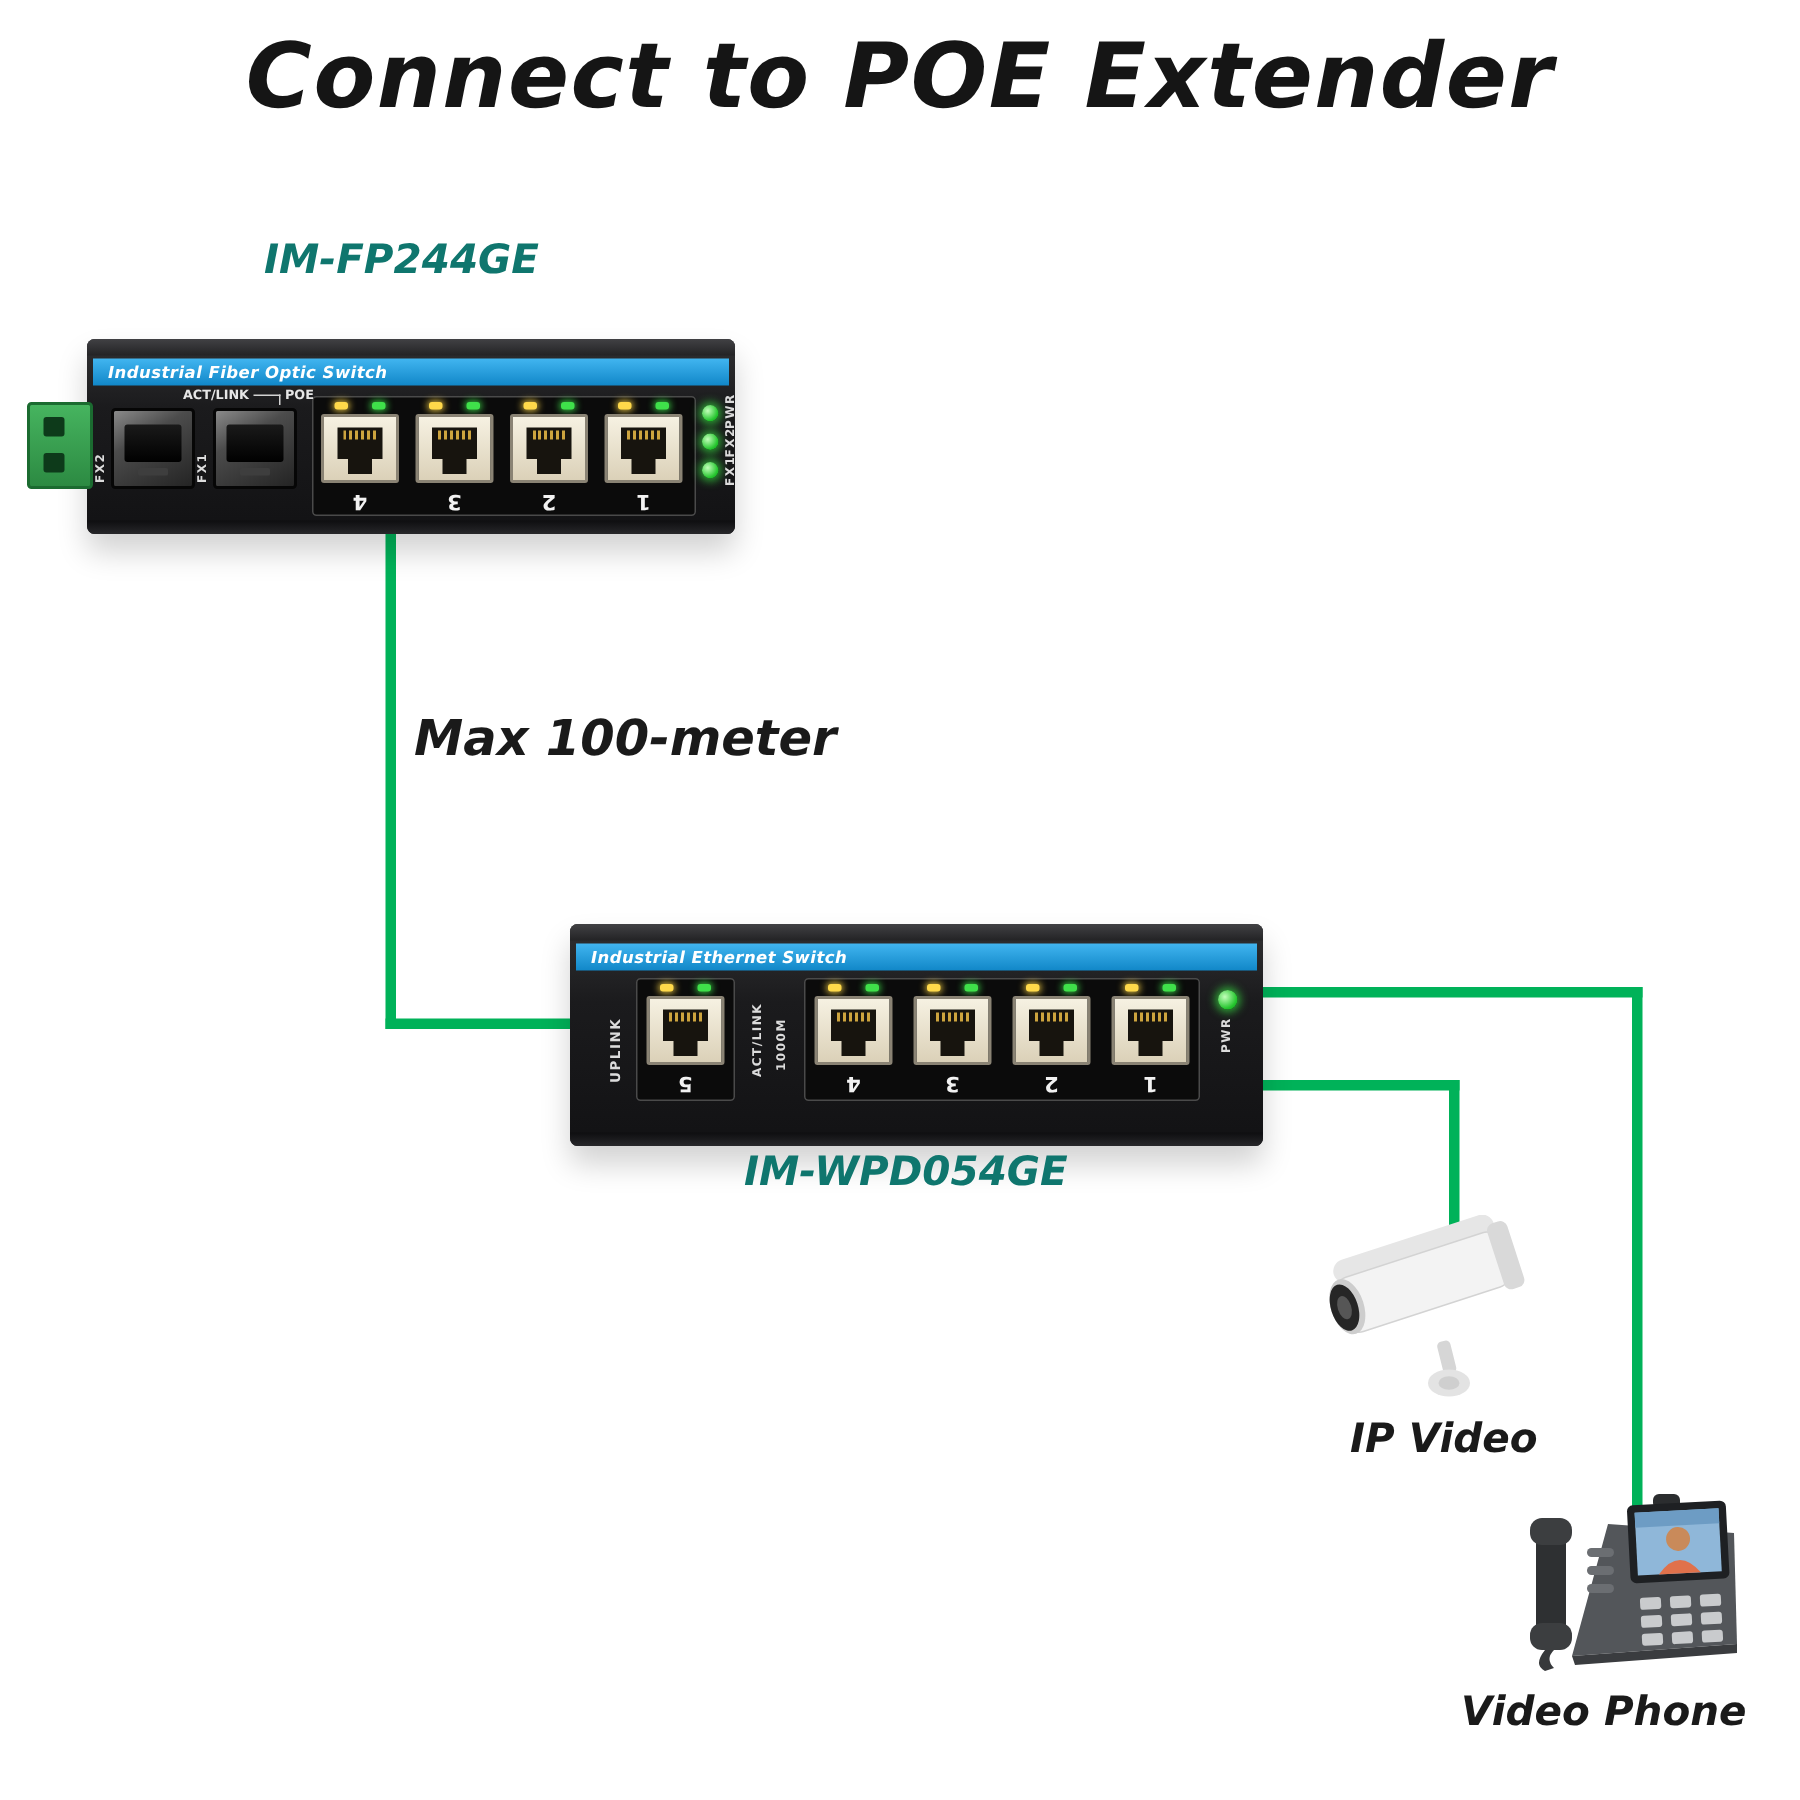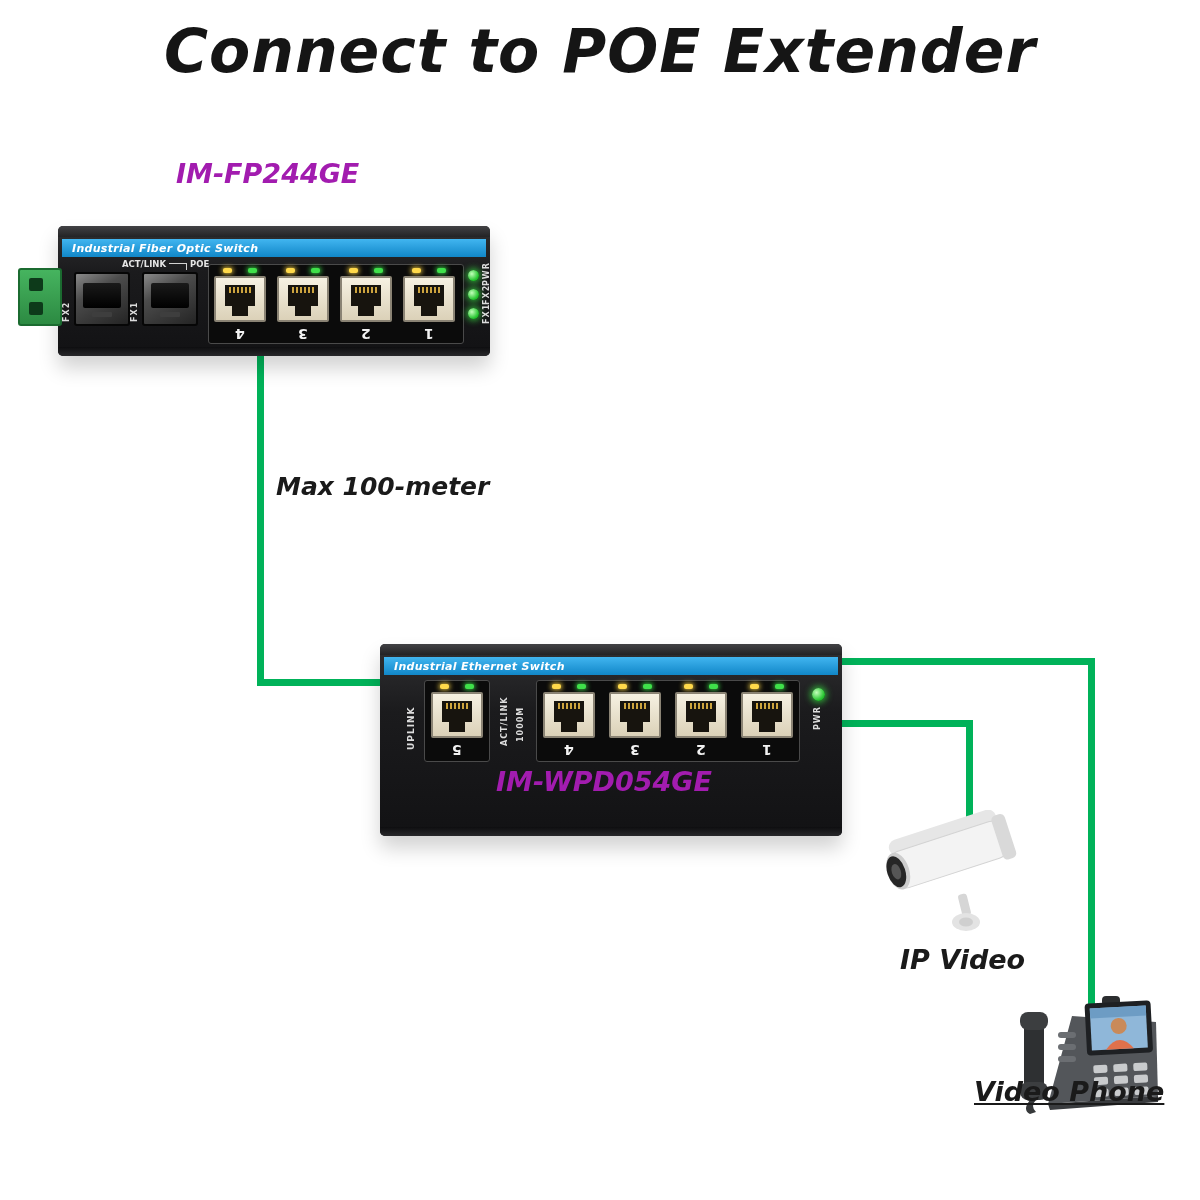--- a/index.html
+++ b/index.html
@@ -1,20 +1,20 @@
 <!DOCTYPE html>
 <html><head>
 <meta charset="utf-8">
 <style>
   * { margin:0; padding:0; box-sizing:border-box; }
   html,body { width:1200px; height:1200px; }
   body { background:#ffffff; font-family:"DejaVu Sans", sans-serif; position:relative; overflow:hidden; }
   .title { position:absolute; top:16px; left:0; width:100%; text-align:center; font-size:60px; font-weight:bold; font-style:italic; color:#151515; letter-spacing:1px; }
-  .model-label { position:absolute; font-size:27px; font-weight:bold; font-style:italic; color:#a21caf; z-index:5; }
-  .cable-label { position:absolute; font-size:25px; font-weight:bold; font-style:italic; color:#1a1a1a; z-index:5; }
+  .model-label { position:absolute; font-size:27px; font-weight:bold; font-style:italic; color:#0f766e; z-index:5; }
+  .cable-label { position:absolute; font-size:33px; font-weight:bold; font-style:italic; color:#1a1a1a; z-index:5; }
   .device-label { position:absolute; font-size:27px; font-weight:bold; font-style:italic; color:#1a1a1a; z-index:5; }
   .cable { position:absolute; background:#00b259; z-index:1; }
   .cable.v { width:7px; }
   .cable.h { height:7px; }
   .switch { position:absolute; background:linear-gradient(180deg,#303032 0%,#1b1b1d 35%,#121214 100%); border-radius:5px; z-index:2; box-shadow:0 12px 20px rgba(0,0,0,0.18); }
   .top-edge { position:absolute; top:0; left:0; right:0; height:11px; background:linear-gradient(#414144,#232325); border-radius:5px 5px 0 0; }
   .bottom-edge { position:absolute; bottom:0; left:0; right:0; height:9px; background:linear-gradient(#0e0e10,#27272a); border-radius:0 0 5px 5px; }
   .stripe { position:absolute; top:13px; left:4px; right:4px; height:18px; background:linear-gradient(#41b5f0,#1187c8); display:flex; align-items:center; padding-left:10px; z-index:3; }
   .stripe span { color:#ffffff; font-size:11px; font-weight:bold; font-style:italic; letter-spacing:0.3px;text-align:center; }
   .vlabel { position:absolute; color:#dcdcdc; font-size:8px; font-weight:bold; writing-mode:vertical-rl; transform:rotate(180deg); letter-spacing:1px; z-index:4; }
@@ -117,21 +117,21 @@
     <span class="led-round" style="left:410px; top:44px;"></span>
     <span class="led-round" style="left:410px; top:63px;"></span>
     <span class="led-round" style="left:410px; top:82px;"></span>
     <span class="vlabel" style="left:424px; top:42px; height:18px;">PWR</span>
     <span class="vlabel" style="left:424px; top:61px; height:18px;">FX2</span>
     <span class="vlabel" style="left:424px; top:80px; height:18px;">FX1</span>
   </div>
 
   <div class="cable-label" style="left:276px; top:472px;">Max 100-meter</div>
 
-  <div class="switch" style="left:380px; top:644px; width:462px; height:192px;">
+  <div class="switch" style="left:380px; top:616px; width:462px; height:148px;">
     <div class="top-edge"></div>
     <div class="bottom-edge"></div>
     <div class="stripe">
       <span>Industrial Ethernet Switch</span>
     </div>
     <span class="vlabel" style="left:26px; top:48px; height:58px; font-size:9px;">UPLINK</span>
     <div class="port-recess" style="left:44px; top:36px; width:66px; height:82px;"></div>
     <div class="port" style="left:48px; top:40px;">
       <div class="leds">
           <span class="led y"></span>
@@ -231,15 +231,15 @@
       <rect x="88" y="100" width="14" height="8" rx="2"></rect>
       <rect x="108" y="100" width="14" height="8" rx="2"></rect>
       <rect x="128" y="100" width="14" height="8" rx="2"></rect>
     </g>
     <g fill="#6b6e72">
       <rect x="52" y="44" width="18" height="6" rx="3"></rect>
       <rect x="52" y="56" width="18" height="6" rx="3"></rect>
       <rect x="52" y="68" width="18" height="6" rx="3"></rect>
     </g>
   </svg>
-  <div class="device-label" style="left:974px; top:1076px;text-decoration:underline;">Video Phone</div>
+  <div class="device-label" style="left:974px; top:1126px;">Video Phone</div>
 
 </div>
 
 </body></html>

